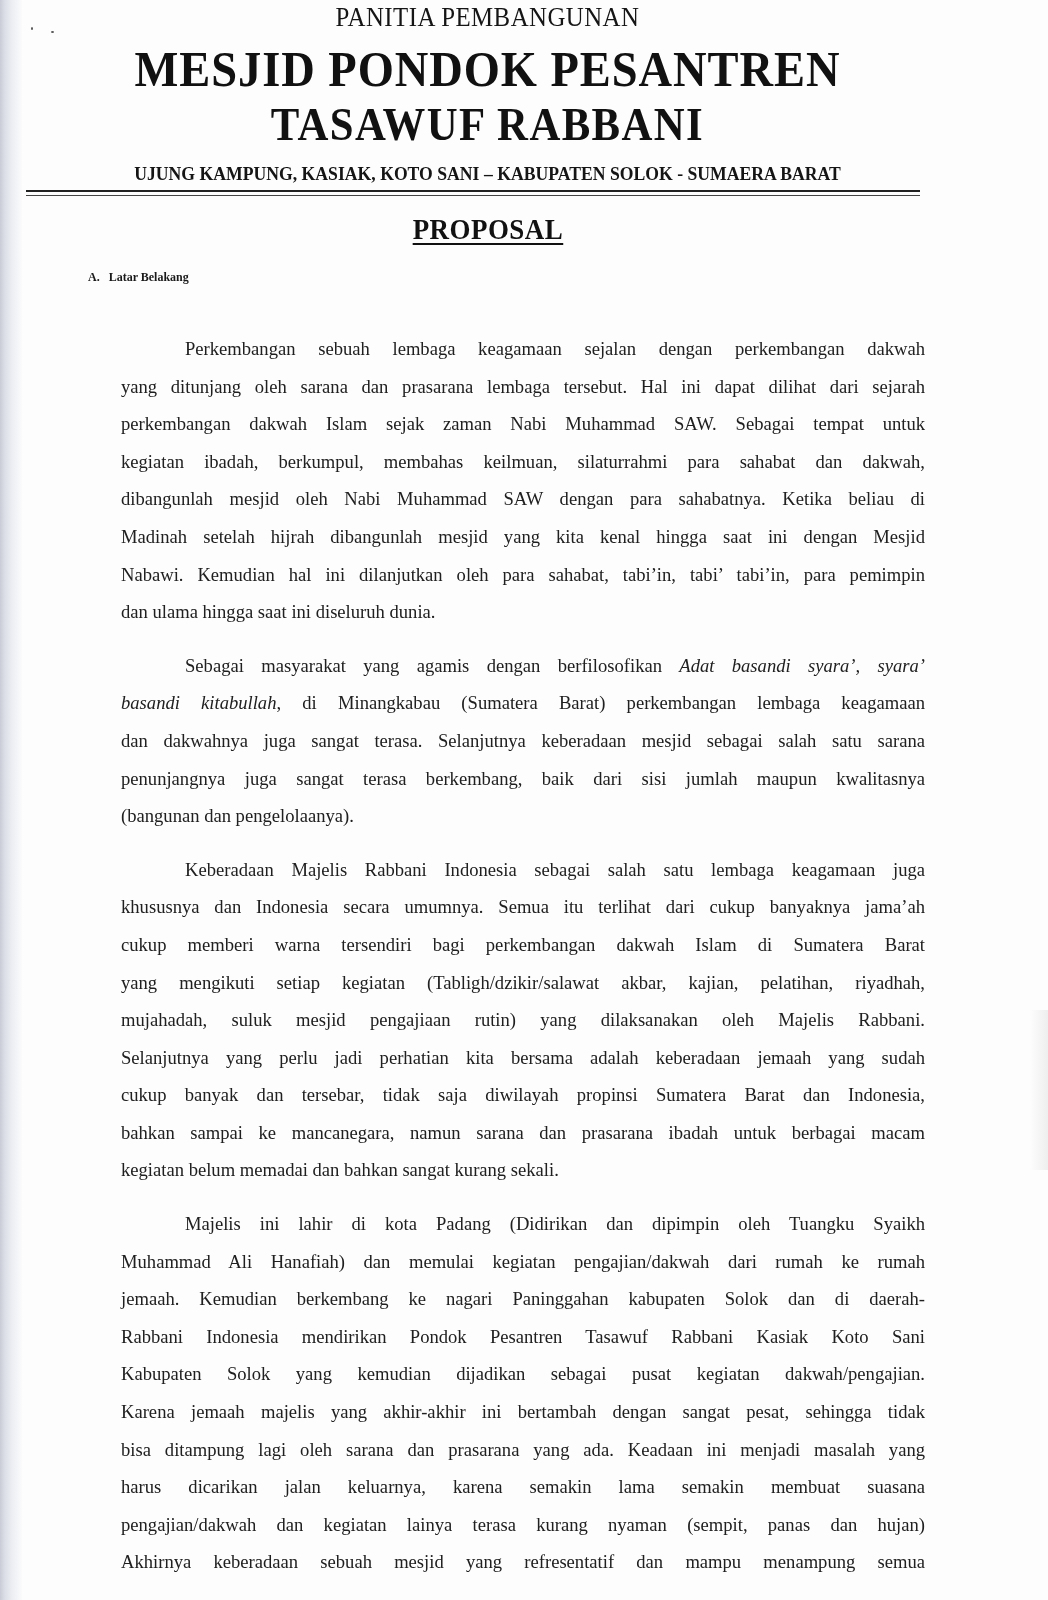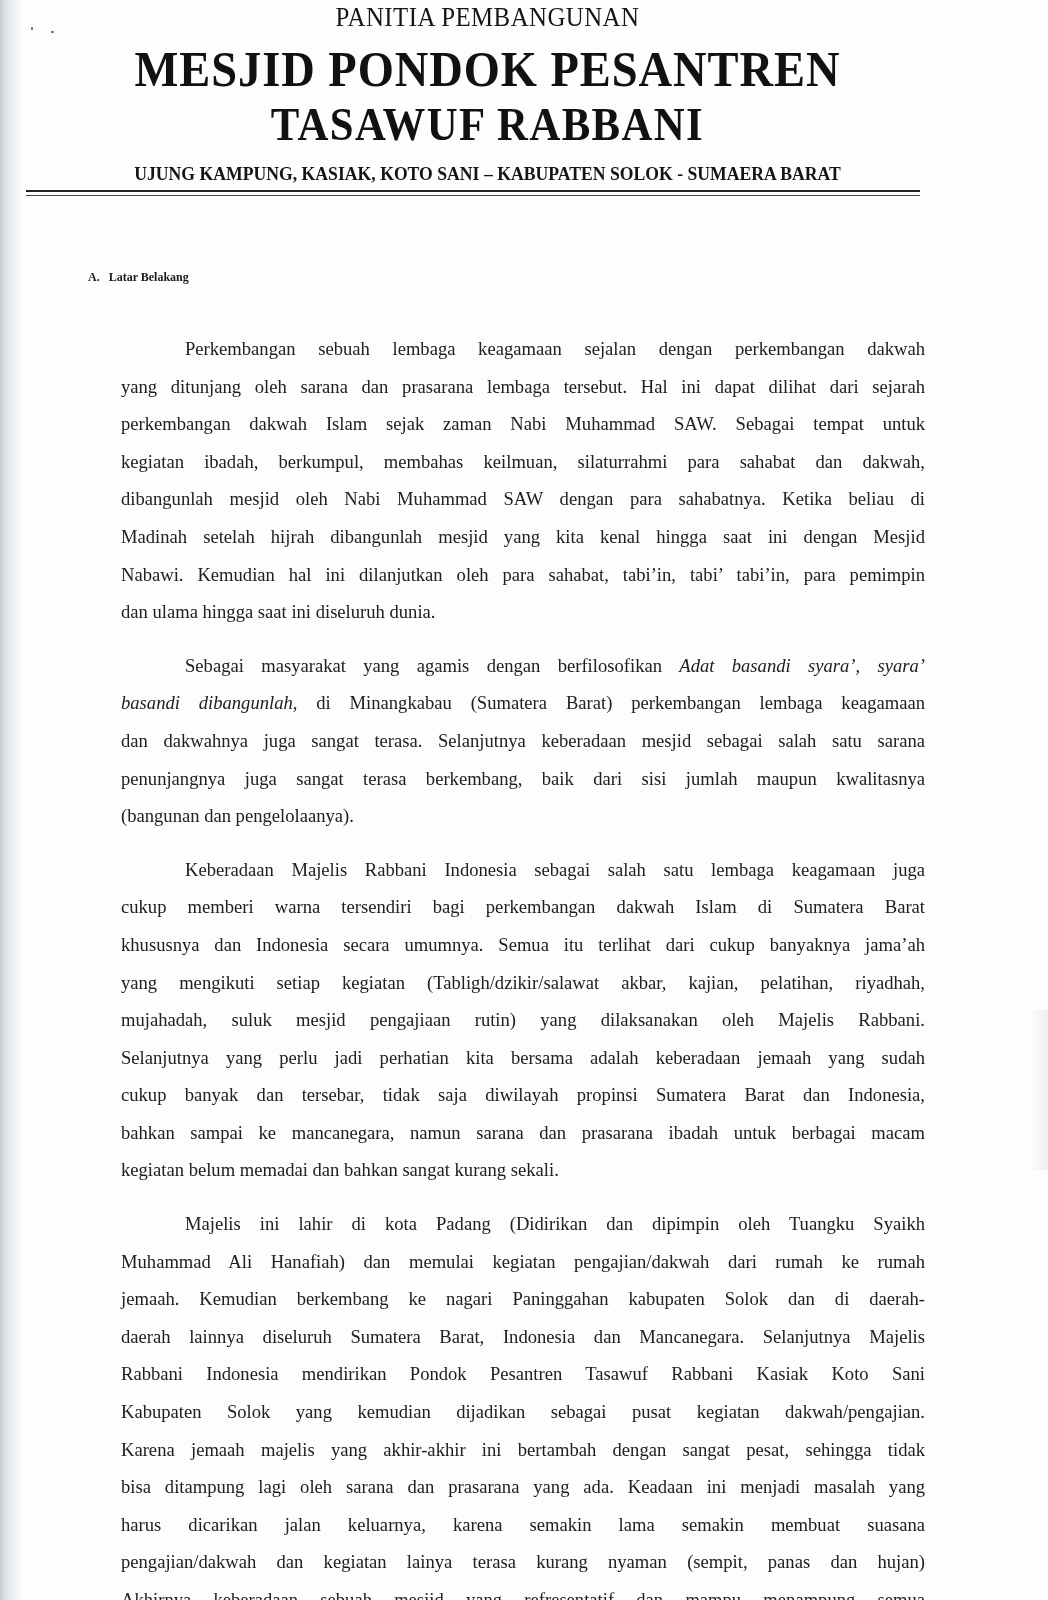--- a/index.html
+++ b/index.html
@@ -98,63 +98,65 @@
 
   <div class="header">
     <div class="h-committee">PANITIA PEMBANGUNAN</div>
     <div class="h-mosque">MESJID PONDOK PESANTREN</div>
     <div class="h-name">TASAWUF RABBANI</div>
     <div class="h-address">UJUNG KAMPUNG, KASIAK, KOTO SANI – KABUPATEN SOLOK - SUMAERA BARAT</div>
     <div class="rule-thick"></div>
     <div class="rule-thin"></div>
   </div>
 
+  <div class="title">
+    <span>PROPOSAL</span>
+  </div>
 
   <div class="section-heading">
     <span class="num">A.</span><span>Latar Belakang</span>
   </div>
 
   <div class="body-text">
 
     <div class="para-block">
       <span class="line first">Perkembangan sebuah lembaga keagamaan sejalan dengan perkembangan dakwah</span>
       <span class="line">yang ditunjang oleh sarana dan prasarana lembaga tersebut. Hal ini dapat dilihat dari sejarah</span>
       <span class="line">perkembangan dakwah Islam sejak zaman Nabi Muhammad SAW. Sebagai tempat untuk</span>
       <span class="line">kegiatan ibadah, berkumpul, membahas keilmuan, silaturrahmi para sahabat dan dakwah,</span>
       <span class="line">dibangunlah mesjid oleh Nabi Muhammad SAW dengan para sahabatnya. Ketika beliau di</span>
       <span class="line">Madinah setelah hijrah dibangunlah mesjid yang kita kenal hingga saat ini dengan Mesjid</span>
       <span class="line">Nabawi. Kemudian hal ini dilanjutkan oleh para sahabat, tabi’in, tabi’ tabi’in, para pemimpin</span>
       <span class="line last">dan ulama hingga saat ini diseluruh dunia.</span>
     </div>
 
     <div class="para-block">
       <span class="line first"><span>Sebagai masyarakat yang agamis dengan berfilosofikan </span><em>Adat basandi syara’, syara’</em></span>
-      <span class="line"><em>basandi dibangunlah</em><span>, di Minangkabau (Sumatera Barat) perkembangan lembaga keagamaan</span></span>
+      <span class="line"><em>basandi kitabullah</em><span>, di Minangkabau (Sumatera Barat) perkembangan lembaga keagamaan</span></span>
       <span class="line">dan dakwahnya juga sangat terasa. Selanjutnya keberadaan mesjid sebagai salah satu sarana</span>
       <span class="line">penunjangnya juga sangat terasa berkembang, baik dari sisi jumlah maupun kwalitasnya</span>
       <span class="line last">(bangunan dan pengelolaanya).</span>
     </div>
 
     <div class="para-block">
       <span class="line first">Keberadaan Majelis Rabbani Indonesia sebagai salah satu lembaga keagamaan juga</span>
+      <span class="line">khususnya dan Indonesia secara umumnya. Semua itu terlihat dari cukup banyaknya jama’ah</span>
       <span class="line">cukup memberi warna tersendiri bagi perkembangan dakwah Islam di Sumatera Barat</span>
-      <span class="line">khususnya dan Indonesia secara umumnya. Semua itu terlihat dari cukup banyaknya jama’ah</span>
       <span class="line">yang mengikuti setiap kegiatan (Tabligh/dzikir/salawat akbar, kajian, pelatihan, riyadhah,</span>
       <span class="line">mujahadah, suluk mesjid pengajiaan rutin) yang dilaksanakan oleh Majelis Rabbani.</span>
       <span class="line">Selanjutnya yang perlu jadi perhatian kita bersama adalah keberadaan jemaah yang sudah</span>
       <span class="line">cukup banyak dan tersebar, tidak saja diwilayah propinsi Sumatera Barat dan Indonesia,</span>
       <span class="line">bahkan sampai ke mancanegara, namun sarana dan prasarana ibadah untuk berbagai macam</span>
       <span class="line last">kegiatan belum memadai dan bahkan sangat kurang sekali.</span>
     </div>
 
     <div class="para-block">
       <span class="line first">Majelis ini lahir di kota Padang (Didirikan dan dipimpin oleh Tuangku Syaikh</span>
       <span class="line">Muhammad Ali Hanafiah) dan memulai kegiatan pengajian/dakwah dari rumah ke rumah</span>
       <span class="line">jemaah. Kemudian berkembang ke nagari Paninggahan kabupaten Solok dan di daerah-</span>
-      <span class="line">daerah lainnya diseluruh Sumatera Barat, Indonesia dan Mancanegara. Selanjutnya Majelis</span>
       <span class="line">Rabbani Indonesia mendirikan Pondok Pesantren Tasawuf Rabbani Kasiak Koto Sani</span>
       <span class="line">Kabupaten Solok yang kemudian dijadikan sebagai pusat kegiatan dakwah/pengajian.</span>
       <span class="line">Karena jemaah majelis yang akhir-akhir ini bertambah dengan sangat pesat, sehingga tidak</span>
       <span class="line">bisa ditampung lagi oleh sarana dan prasarana yang ada.  Keadaan ini menjadi masalah yang</span>
       <span class="line">harus dicarikan jalan keluarnya, karena semakin lama semakin membuat suasana</span>
       <span class="line">pengajian/dakwah dan kegiatan lainya terasa kurang  nyaman (sempit, panas dan hujan)</span>
       <span class="line">Akhirnya keberadaan sebuah mesjid yang refresentatif dan mampu menampung semua</span>
     </div>
 
   </div>

